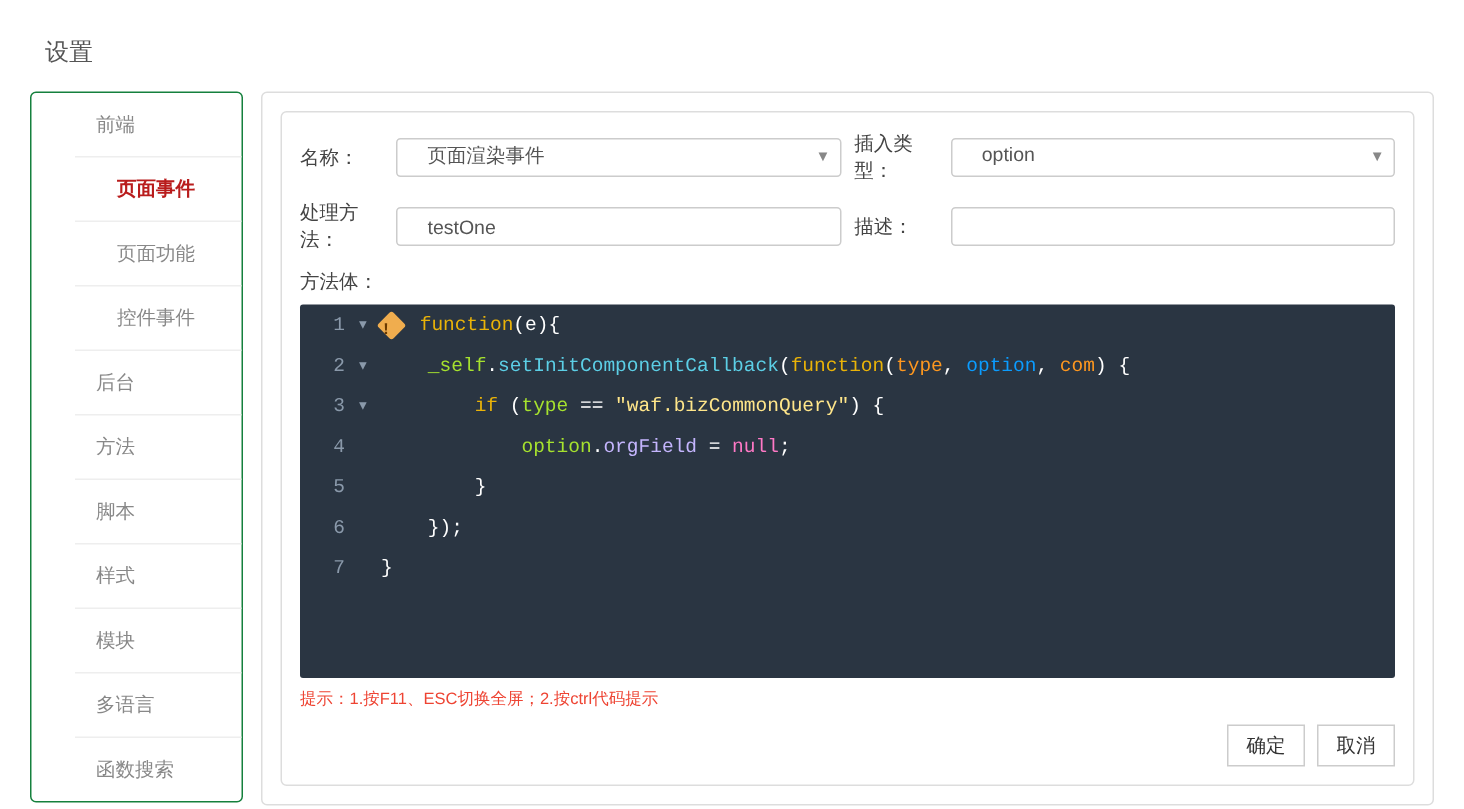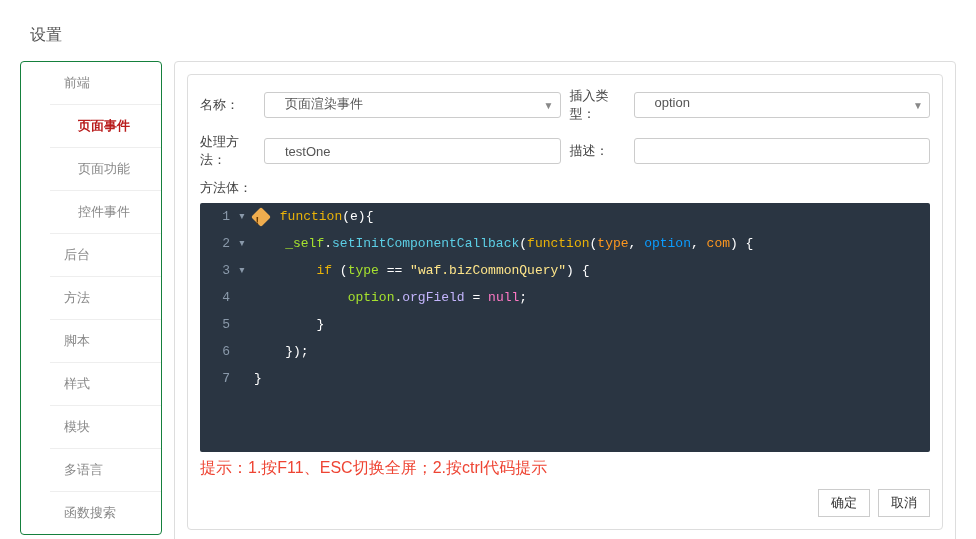--- a/index.html
+++ b/index.html
@@ -37,21 +37,21 @@
   .warn::after { content:"!"; position:absolute; top:-1px; left:4px; transform:rotate(-45deg); color:#6b3a00; font-weight:bold; font-size:11px;}
   .tk-kw { color:#eab308; }
   .tk-fn { color:#5ccfe6; }
   .tk-punc { color:#ffffff; }
   .tk-var { color:#a6e22e; }
   .tk-param { color:#fd971f; }
   .tk-param2 { color:#0b9cff; }
   .tk-str { color:#ffe68a; }
   .tk-prop { color:#c4b5fd; }
   .tk-null { color:#ff79c6; }
-  .hint { color: #e43; font-size: 16px; margin-top:6px; }
+  .hint { color: #e43; font-size: 11px; margin-top:6px; }
   .footer-btns { display:flex; gap:8px; justify-content:flex-end; margin-top:10px; }
 </style>
 </head>
 <body>
 
 <h2 class="page-title">设置</h2>
 
 <div class="layout">
   <div class="sidebar">
     <div class="sidebar-item"><span>前端</span></div>

